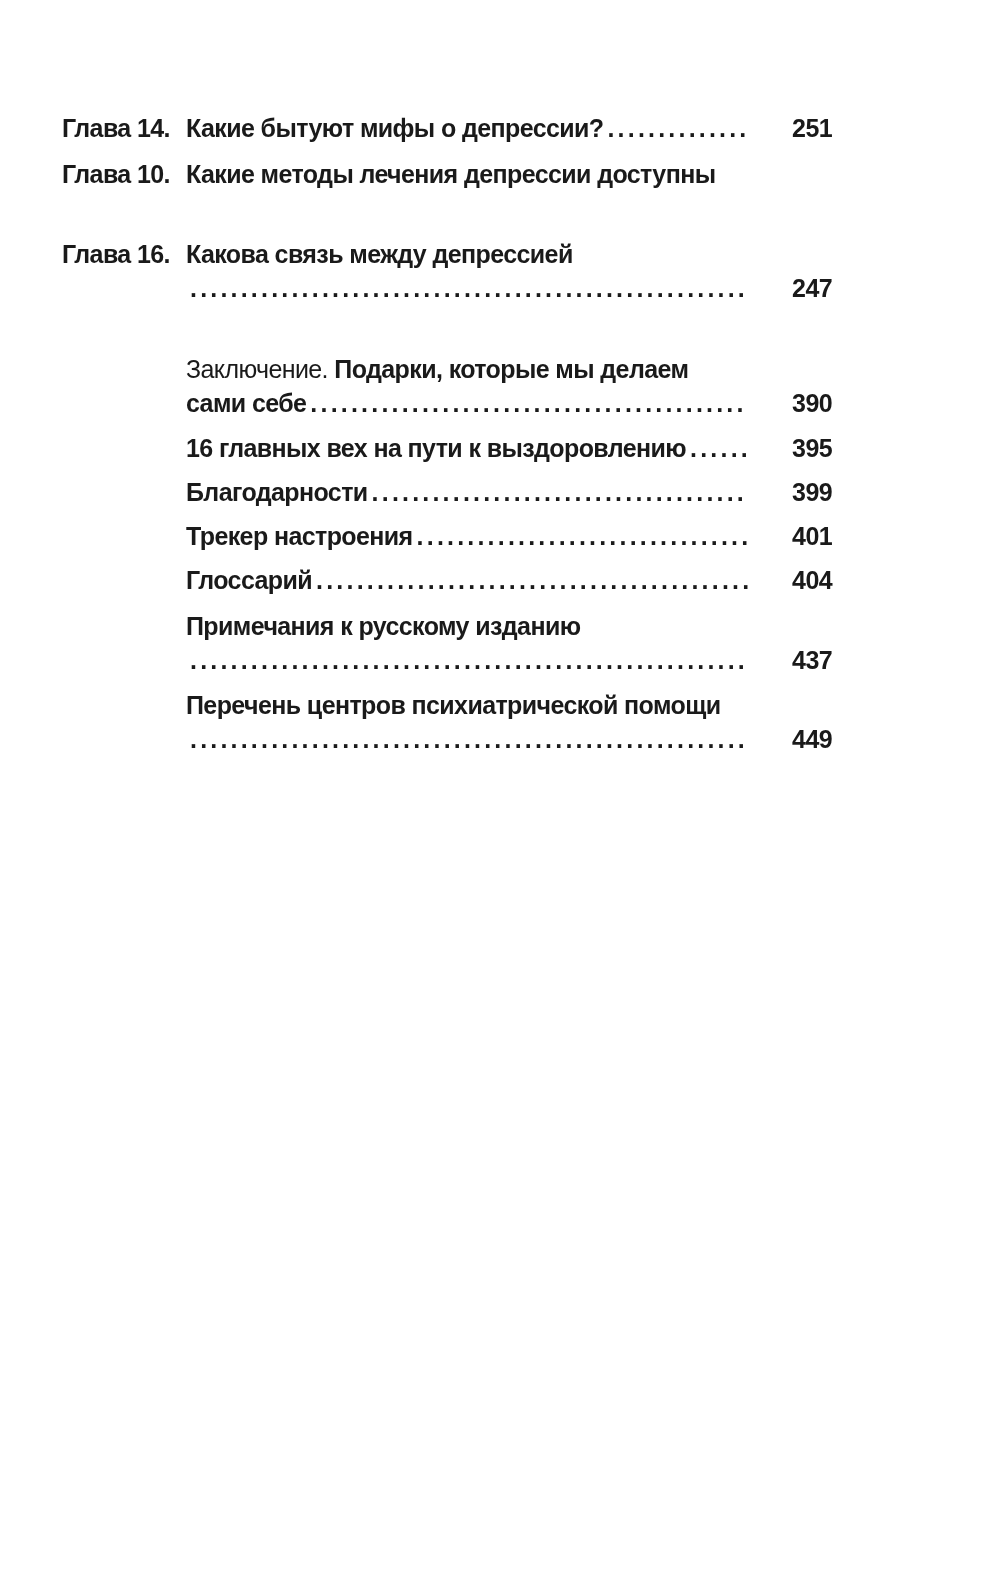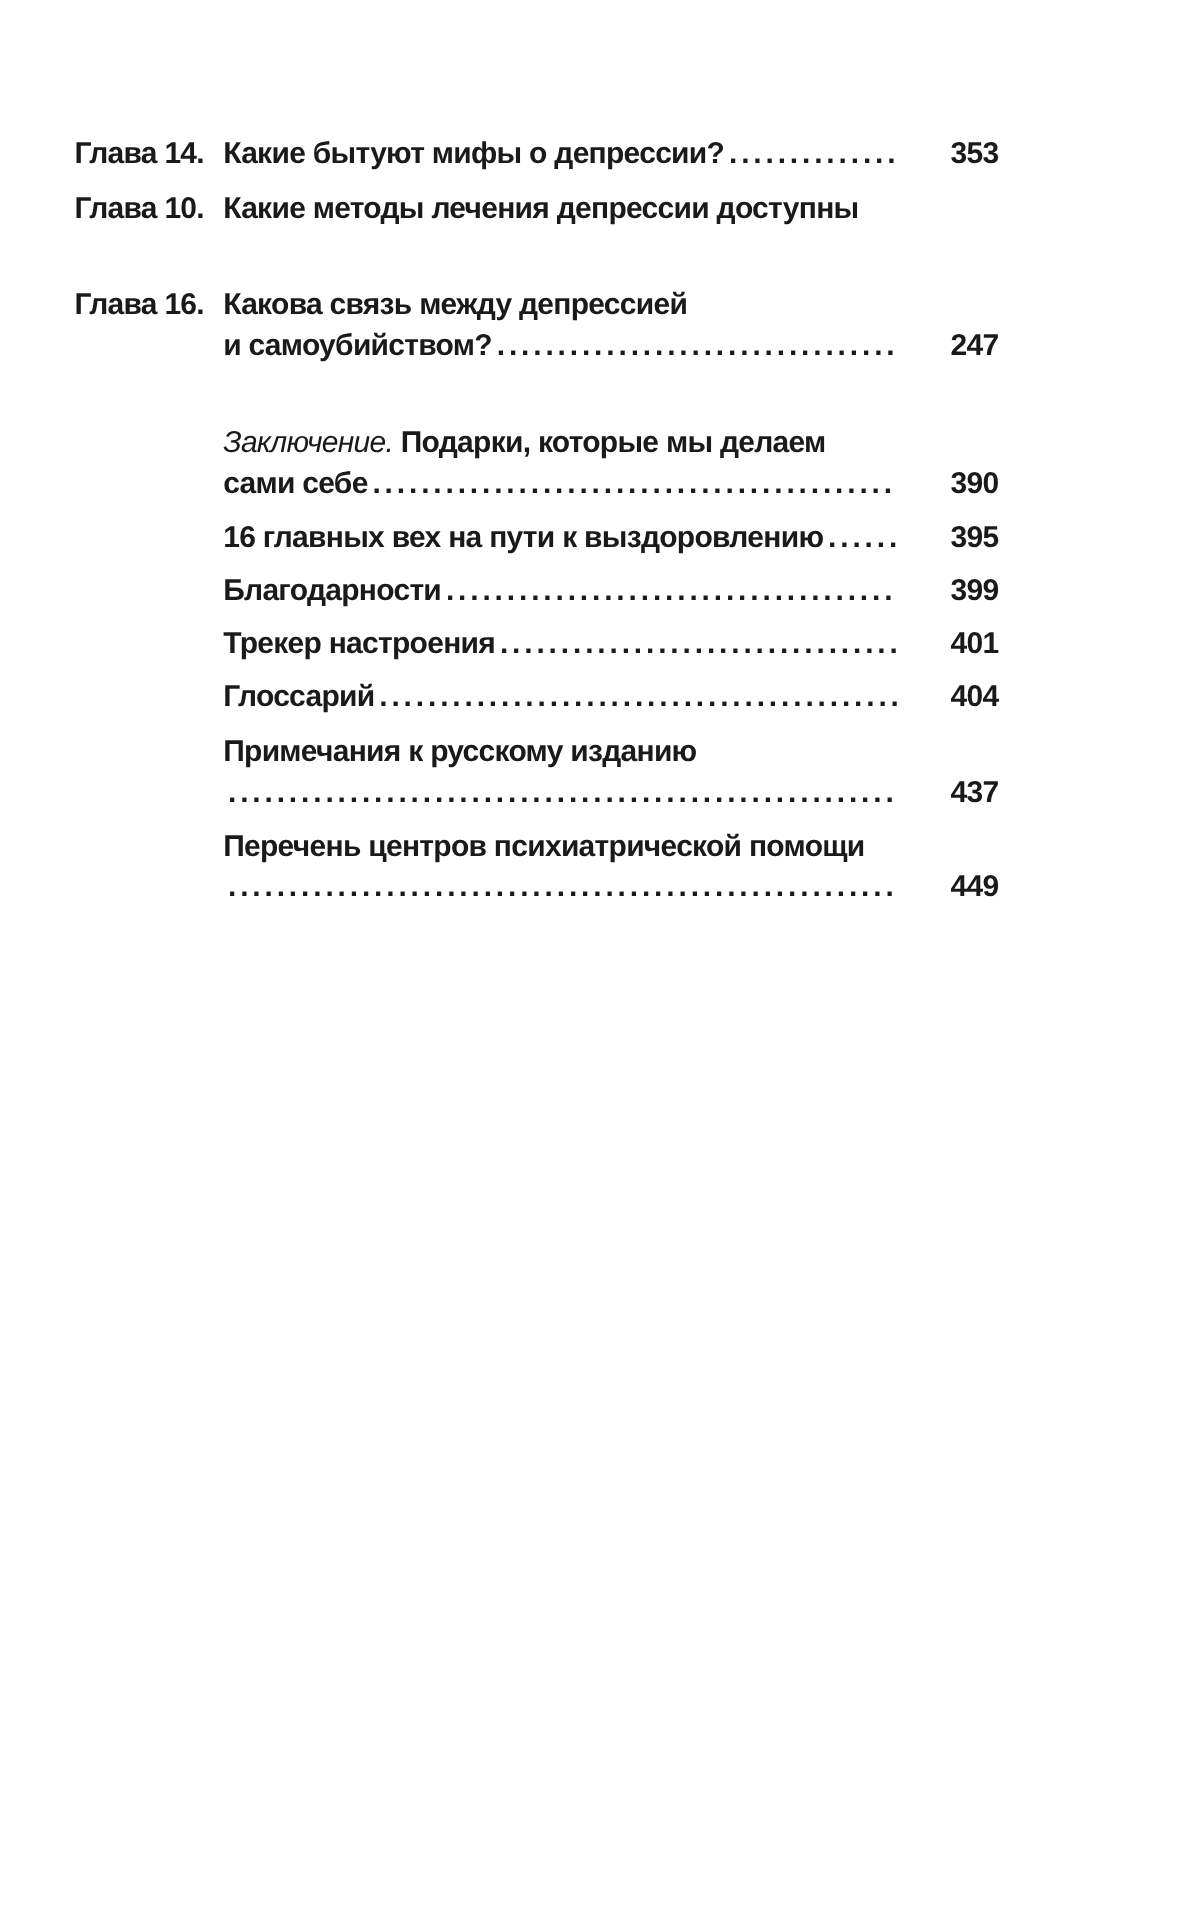--- a/index.html
+++ b/index.html
@@ -48,55 +48,54 @@
   }
   .line .dots::before {
     content: "................................................................................................................................";
   }
   .line .page-no {
     flex: 0 0 auto;
     width: 62px;
     text-align: right;
     margin-left: 18px;
   }
-  .italic { font-style: italic; font-weight: normal; }
+  .italic { font-weight: normal; }
 </style>
 </head>
 <body>
 
 <div class="page">
 
   <div class="entry" style="top:111px;">
     <span class="label">Глава 14.</span>
     <div class="body">
       <div class="line">
         <span class="txt">Какие бытуют мифы о депрессии?</span>
         <span class="dots"></span>
-        <span class="page-no">353</span>
+        <span class="page-no">251</span>
       </div>
     </div>
   </div>
 
   <div class="entry" style="top:157px;">
     <span class="label">Глава 10.</span>
     <div class="body">
       <div class="line">
         <span class="txt">Какие методы лечения депрессии доступны</span>
       </div>
     </div>
   </div>
 
   <div class="entry" style="top:237px;">
     <span class="label">Глава 16.</span>
     <div class="body">
       <div class="line">
         <span class="txt">Какова связь между депрессией</span>
       </div>
       <div class="line">
-        <span class="txt">и самоубийством?</span>
         <span class="dots"></span>
         <span class="page-no">247</span>
       </div>
     </div>
   </div>
 
   <div class="entry nolabel" style="top:352px;">
     <div class="body">
       <div class="line">
         <span class="txt">

